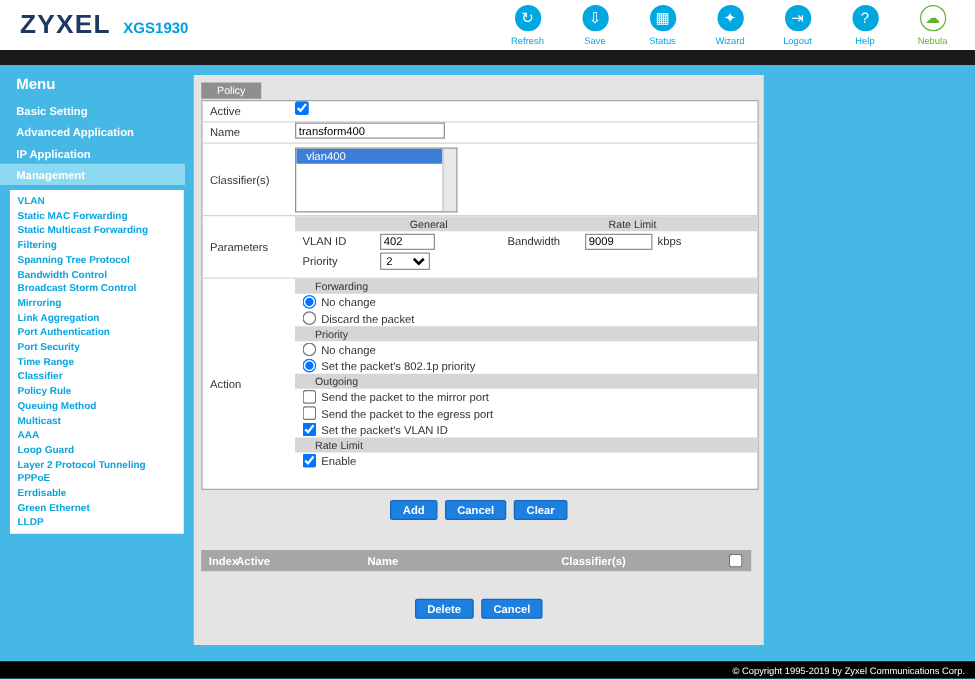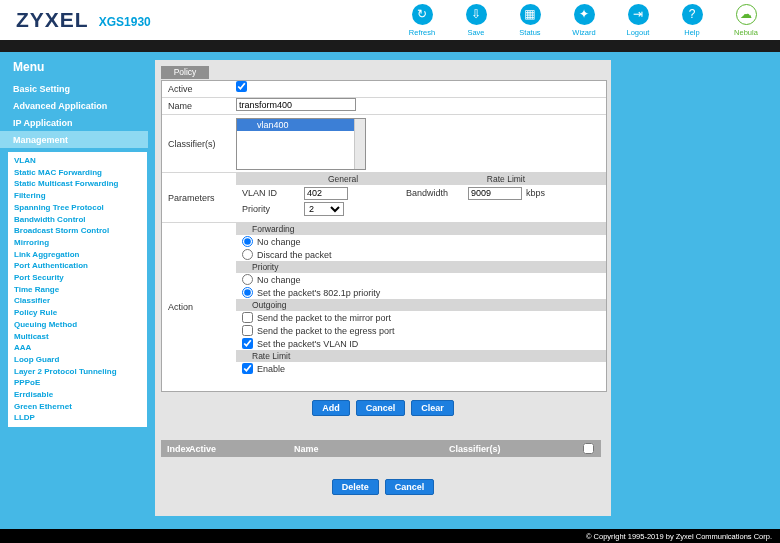--- a/index.html
+++ b/index.html
@@ -46,21 +46,21 @@
   .row-active { height: 17px; }
   .row-name { height: 17px; }
   input[type="checkbox"], input[type="radio"] { width: 11px; height: 11px; margin: 0 4px 0 0; }
   .row-active input { margin-left: 0; }
 
   .text-input { height: 13px; font-size: 9px; font-family: "Liberation Sans", sans-serif; border: 1px solid #919191; padding: 0 2px; }
   .name-input { width: 120px; }
 
   .row-classifiers { height: 58px; }
   .listbox { width: 130px; height: 52px; border: 1px solid #919191; background: #fff; margin-top: 3px; position: relative; overflow: hidden; }
-  .listbox .opt-selected { background: #3c7fd6; color: #fff; font-size: 9px; padding: 1px 20px; margin-right: 11px; }
+  .listbox .opt-selected { background: #3c7fd6; color: #fff; font-size: 9px; padding: 1px 8px; margin-right: 11px; }
   .listbox .scrollbar { position: absolute; top: 0; right: 0; bottom: 0; width: 11px; background: #e8e8e8; border-left: 1px solid #c8c8c8; }
 
   .param-head { display: flex; background: #d6d6d6; height: 12px; line-height: 12px; font-size: 8.5px; color: #333; }
   .param-head .gh { width: 170px; text-align: center; padding-left: 44px; }
   .param-head .rh { flex: 1; text-align: center; }
   .param-row { display: flex; align-items: center; height: 16px; padding-left: 6px; }
   .plabel { width: 62px; flex-shrink: 0; }
   .vlan-input { width: 44px; }
   .egress-input { width: 44px; }
   .bw-input { width: 54px; }

